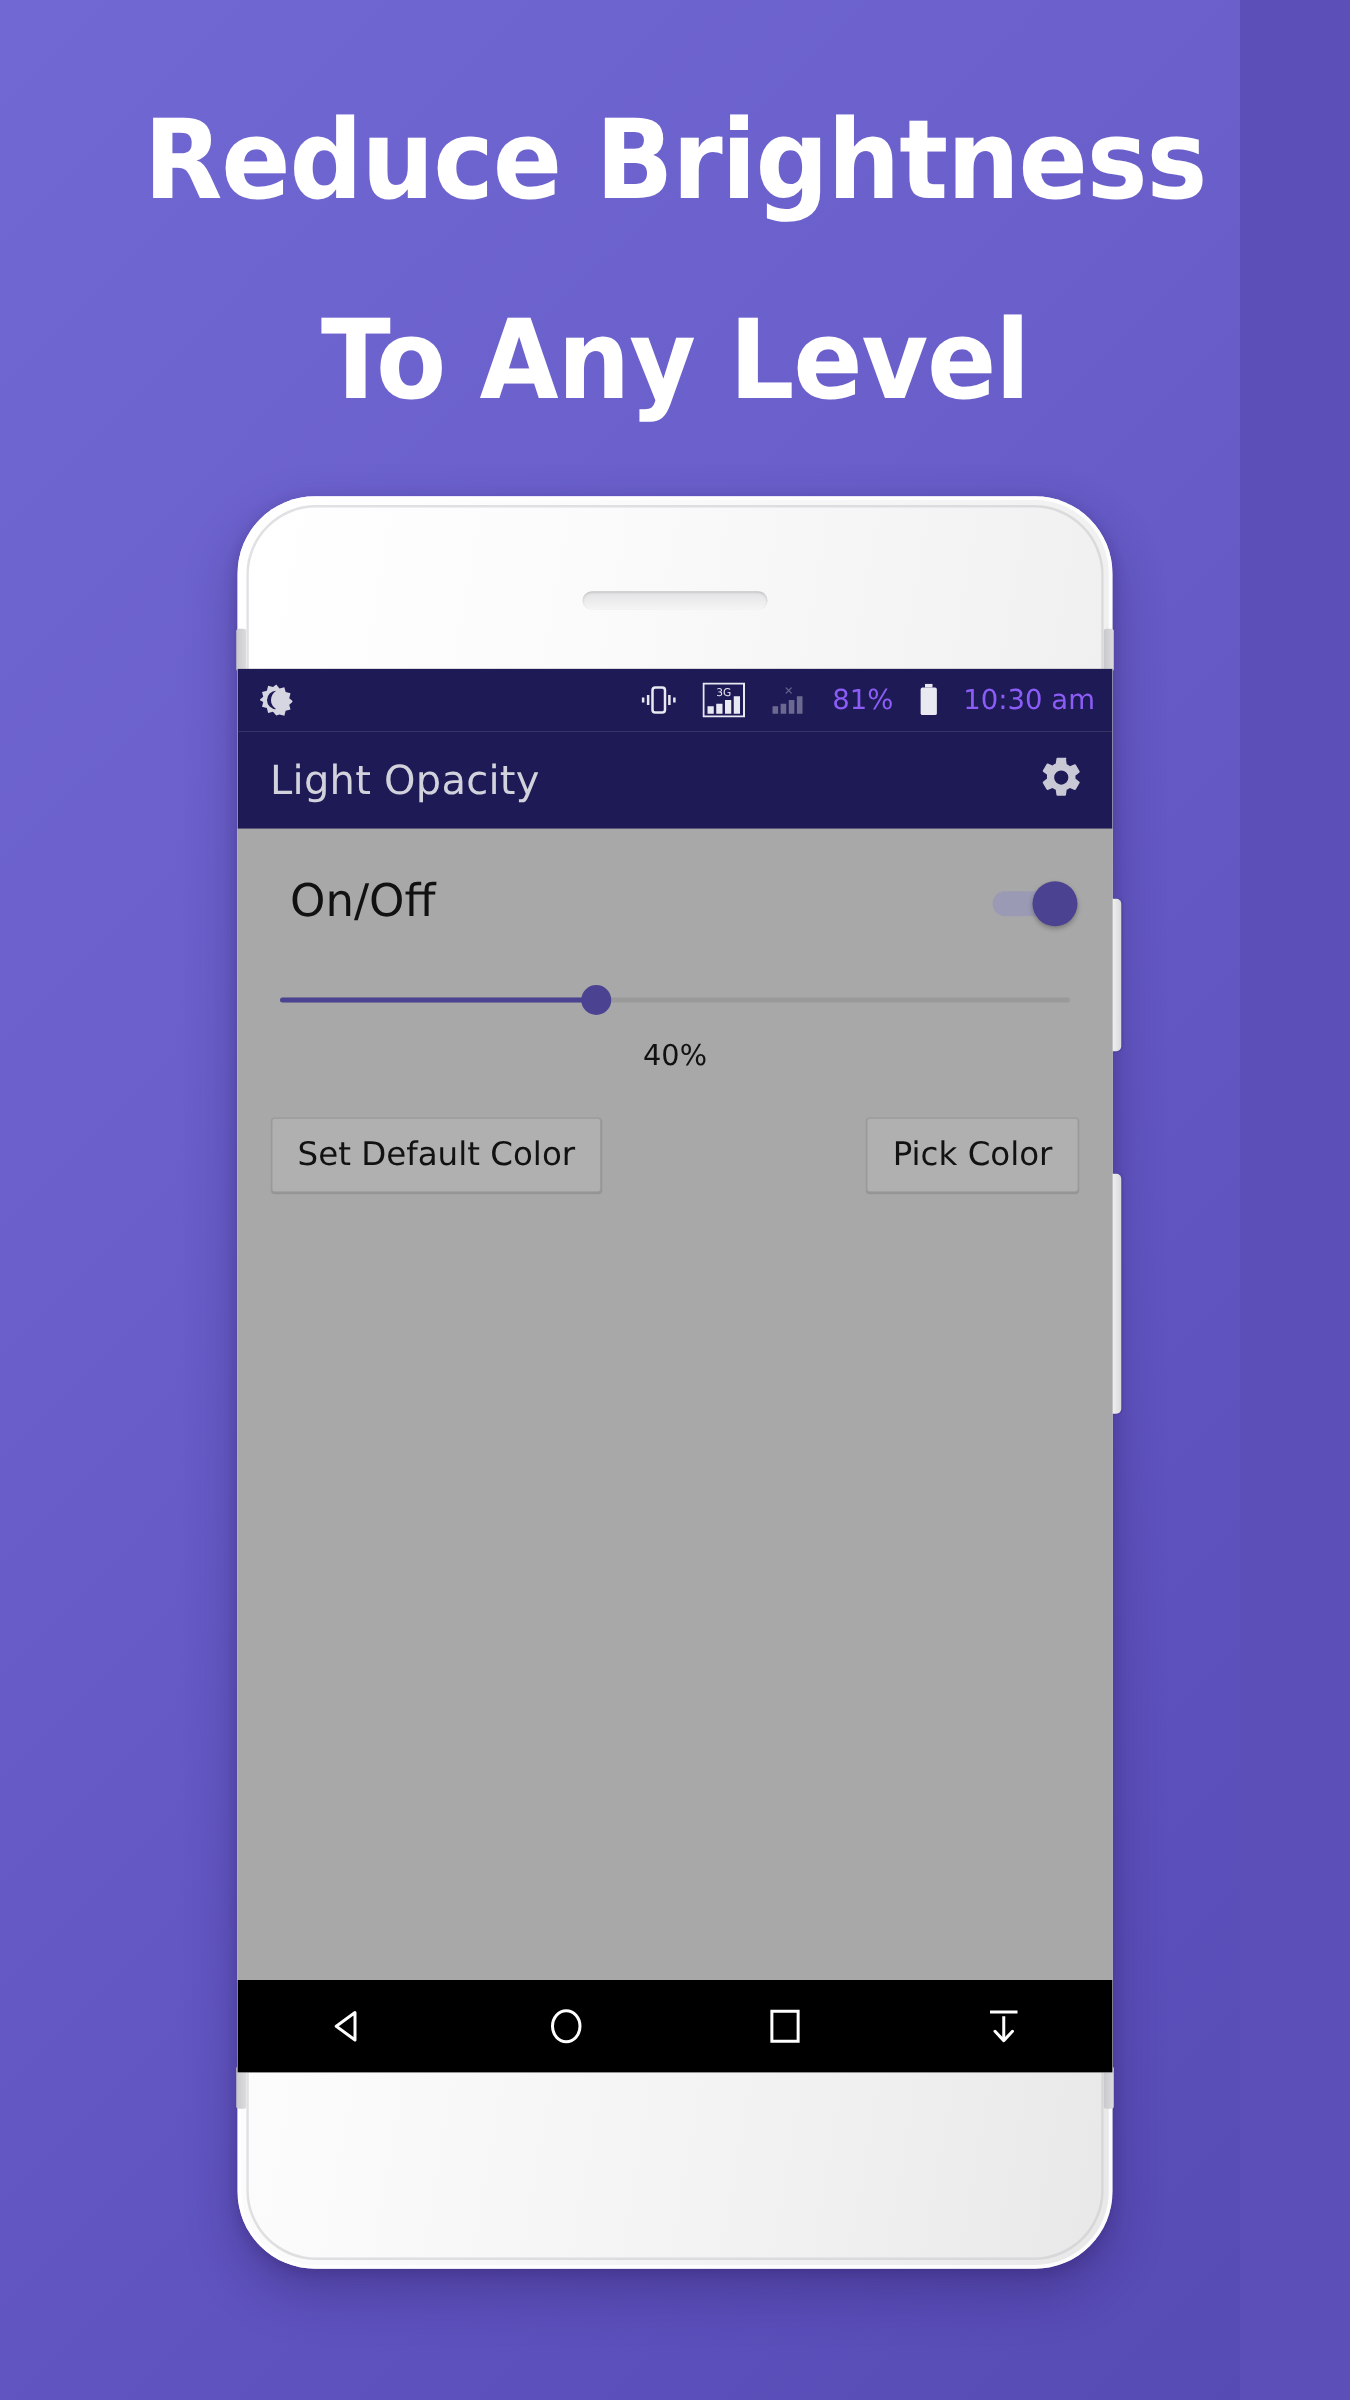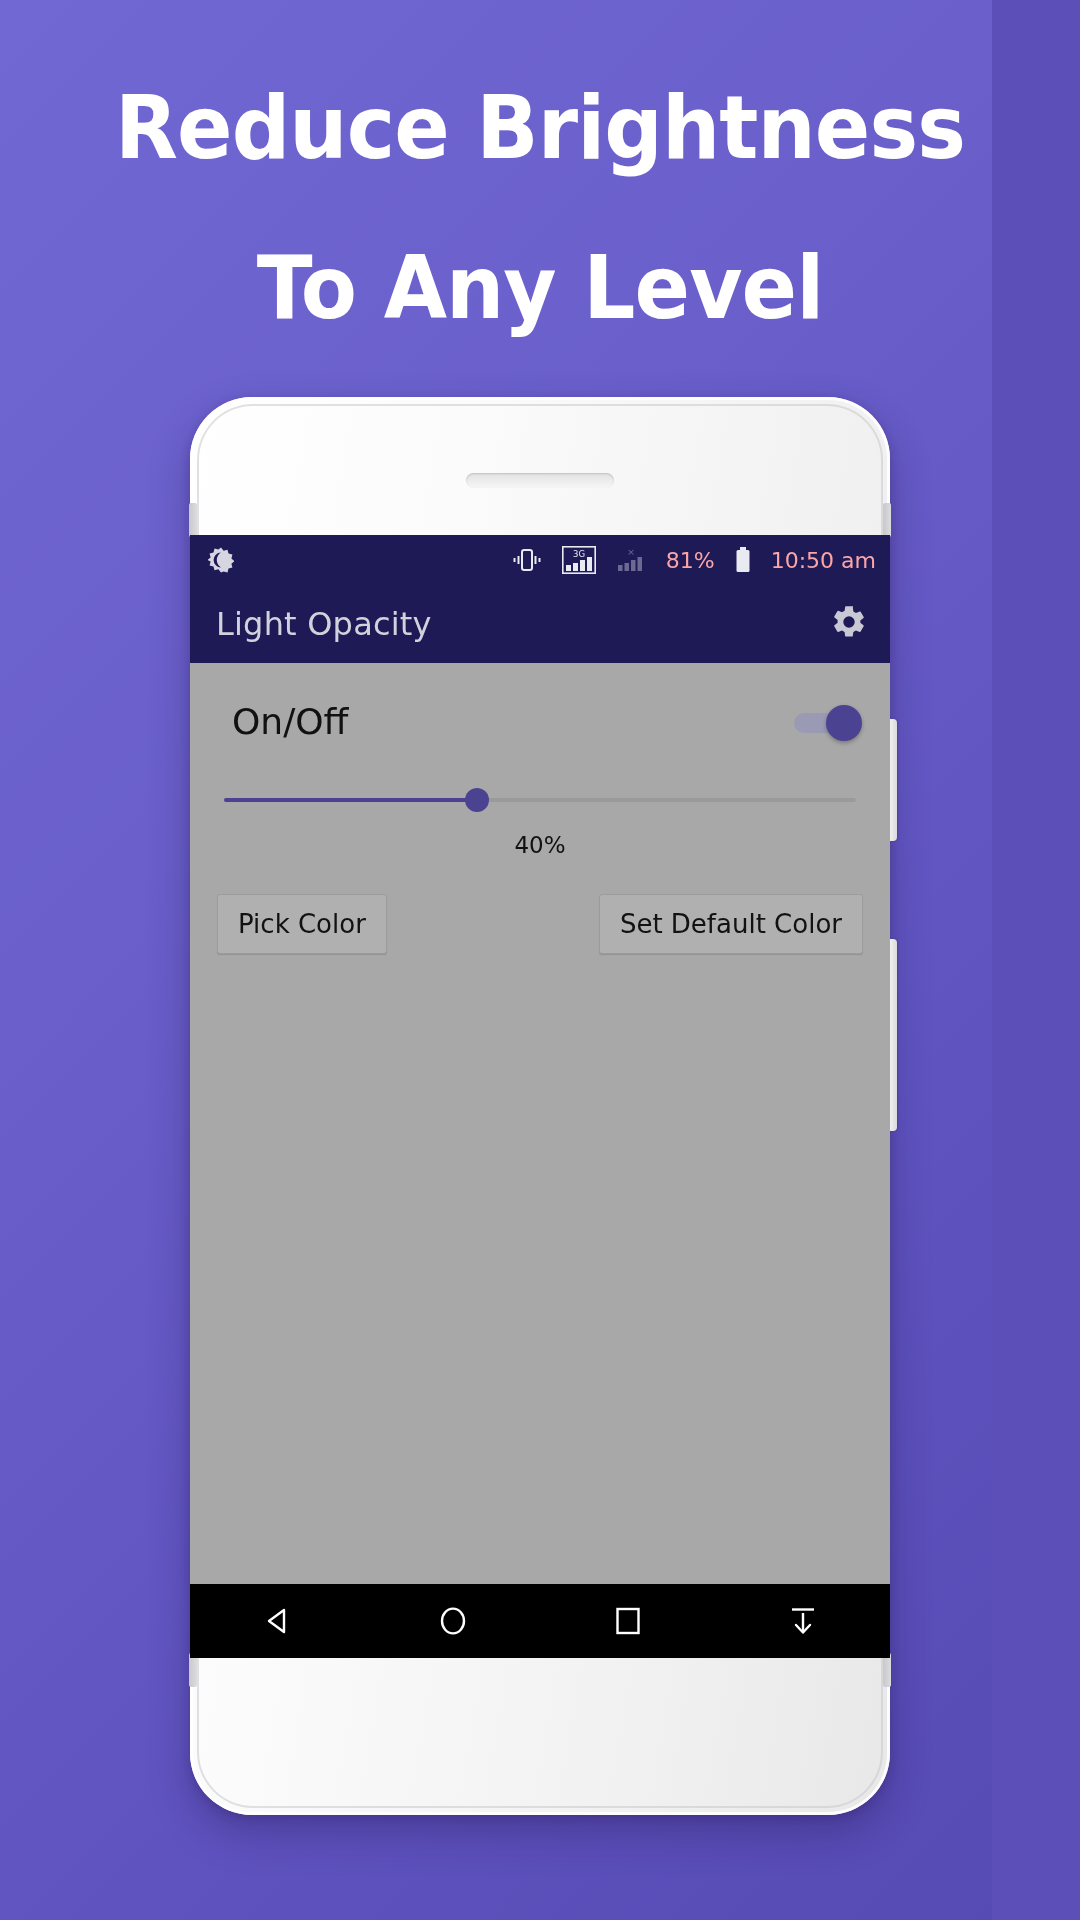--- a/index.html
+++ b/index.html
@@ -116,21 +116,21 @@
   .sb-left { display: flex; align-items: center; gap: 8px; }
   .sb-right {
     margin-left: auto;
     display: flex;
     align-items: center;
     gap: 20px;
     color: #e9e9f2;
     font-size: 22px;
     font-family: "DejaVu Sans", sans-serif;
   }
-  .sb-text { color: #fca5a5; font-size: 22px; white-space: nowrap; }
+  .sb-text { color: #8b5cf6; font-size: 22px; white-space: nowrap; }
   .sb-icon { display: block; }
   .sig-dim { opacity: 0.38; }
 
   
   .appbar {
     position: relative;
     height: 78px;
     background: #1e1a56;
     display: flex;
     align-items: center;
@@ -315,21 +315,21 @@
             <rect x="8.5" y="17" width="4.5" height="8" fill="#e9e9f2"></rect>
             <rect x="15" y="14" width="4.5" height="11" fill="#e9e9f2"></rect>
             <rect x="21.5" y="11" width="4.5" height="14" fill="#e9e9f2"></rect>
           </svg>
           <span class="sb-text">81%</span>
 
           <svg class="sb-icon" width="16" height="26" viewBox="0 0 16 26">
             <rect x="5" y="0" width="6" height="3" fill="#e9e9f2"></rect>
             <rect x="1.5" y="3" width="13" height="22" rx="1.5" fill="#e9e9f2"></rect>
           </svg>
-          <span class="sb-text">10:50 am</span>
+          <span class="sb-text">10:30 am</span>
         </div>
       </div>
 
       <div class="appbar">
         <span class="app-title">Light Opacity</span>
         <span class="gear">
           <svg width="38" height="38" viewBox="0 0 24 24">
             <path fill="#c9c9d6" d="M19.14 12.94c.04-.31.06-.63.06-.94s-.02-.63-.07-.94l2.03-1.58a.49.49 0 0 0 .12-.61l-1.92-3.32a.49.49 0 0 0-.59-.22l-2.39.96a7.03 7.03 0 0 0-1.62-.94l-.36-2.54A.48.48 0 0 0 13.9 2h-3.84a.48.48 0 0 0-.47.41l-.36 2.54c-.59.24-1.13.56-1.62.94l-2.39-.96a.48.48 0 0 0-.59.22L2.71 8.47a.48.48 0 0 0 .12.61l2.03 1.58c-.05.31-.09.64-.09.94s.02.63.07.94l-2.03 1.58a.49.49 0 0 0-.12.61l1.92 3.32c.12.22.37.29.59.22l2.39-.96c.5.38 1.03.7 1.62.94l.36 2.54c.05.24.25.41.49.41h3.84c.24 0 .44-.17.48-.41l.36-2.54c.59-.24 1.13-.56 1.62-.94l2.39.96c.22.08.47 0 .59-.22l1.92-3.32a.49.49 0 0 0-.12-.61l-2.01-1.58zM12 15.6A3.6 3.6 0 1 1 12 8.4a3.6 3.6 0 0 1 0 7.2z"></path>
           </svg>
         </span>
@@ -347,22 +347,22 @@
 
 
         <div class="slider-wrap">
           <span class="slider-track"></span>
           <span class="slider-fill" id="sliderFill" style="width: 40%;"></span>
           <span class="slider-thumb" id="sliderThumb" style="left: 40%;"></span>
         </div>
         <div class="slider-value">40%</div>
 
         <div class="btn-row">
+          <button class="btn">Set Default Color</button>
           <button class="btn">Pick Color</button>
-          <button class="btn">Set Default Color</button>
         </div>
 
       </div>
 
       <div class="navbar">
         <span class="nav-btn">
           <svg width="36" height="36" viewBox="0 0 36 36">
             <path d="M24 7 L9 18 L24 29 Z" fill="none" stroke="#ffffff" stroke-width="2.4" stroke-linejoin="round"></path>
           </svg>
         </span>

